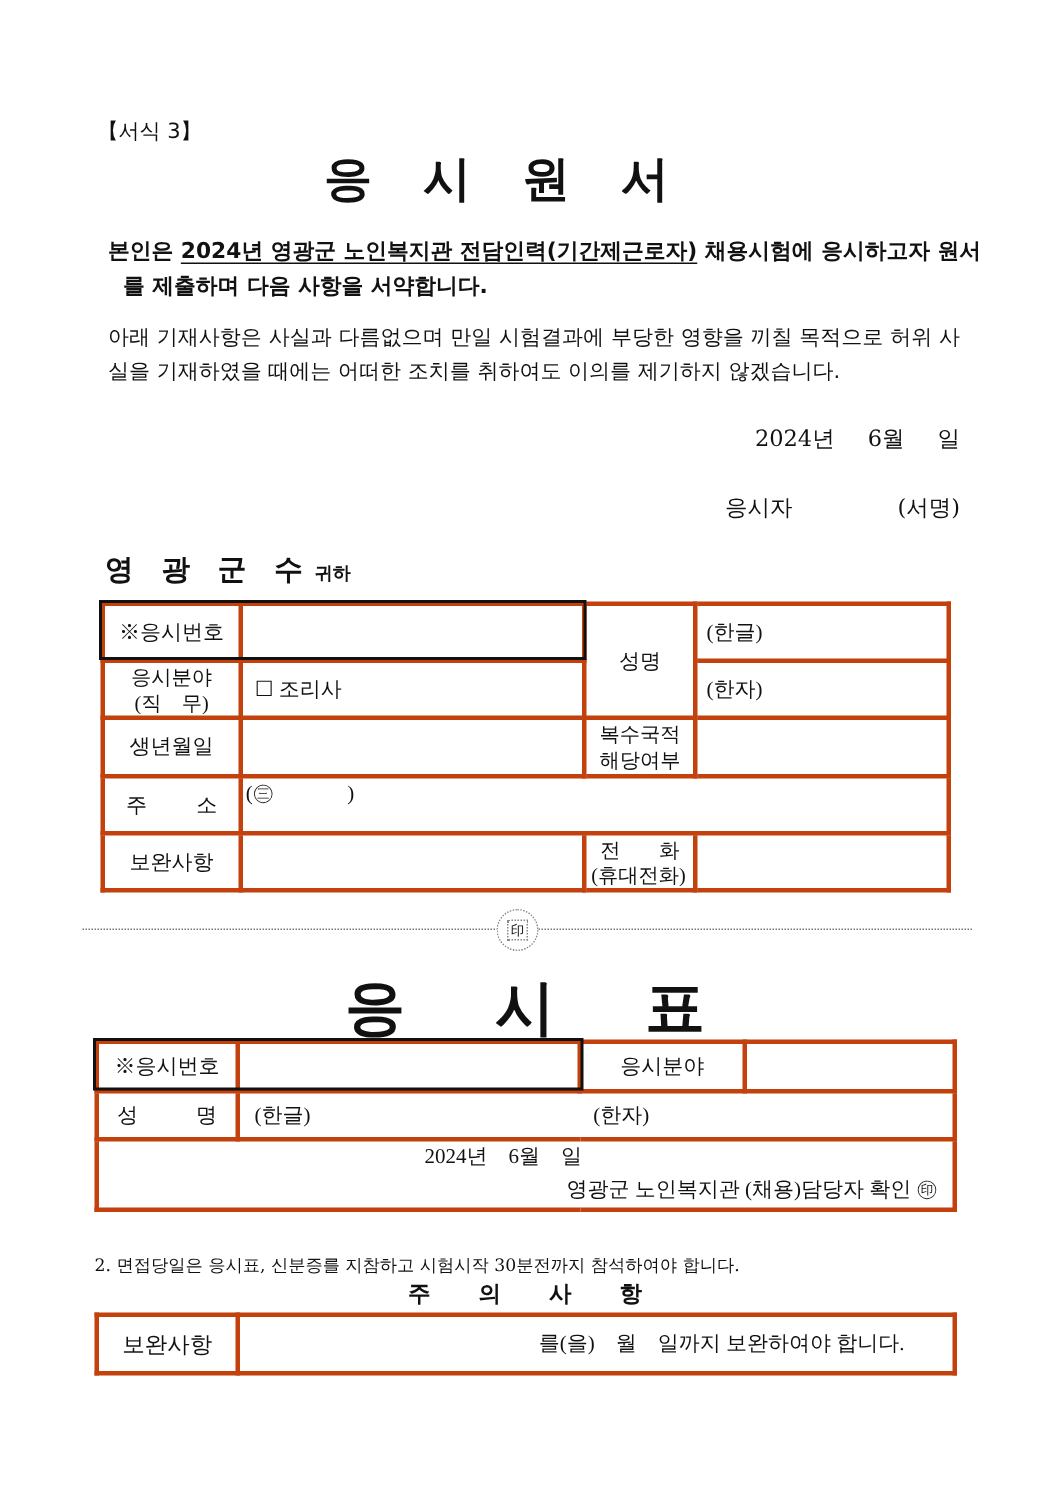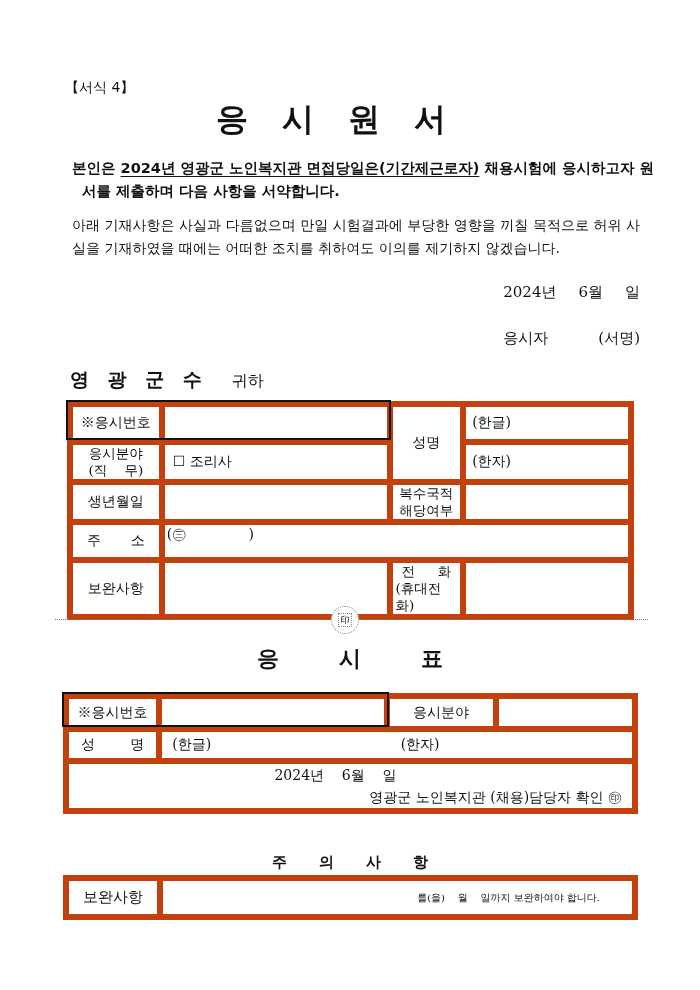--- a/index.html
+++ b/index.html
@@ -11,54 +11,54 @@
            font-family:"DejaVu Sans", sans-serif; letter-spacing:2px; }
   .title span { margin:0 16px; }
   .pledge { left:72px; width:575px; top:157px; font-size:14.5px; font-weight:bold; line-height:23px;
             font-family:"DejaVu Sans", sans-serif; text-indent:-10px; padding-left:10px; }
   .pledge u { text-underline-offset:3px; }
   .body-text { left:72px; width:568px; top:214px; font-size:14px; line-height:23px;
                font-family:"DejaVu Sans", sans-serif; text-align:justify; }
   .date-line { right:60px; top:283px; font-size:15px; }
   .date-line span { margin-left:22px; }
   .applicant { right:60px; top:329px; font-size:15px; }
-  .applicant .sig { margin-left:50px; }
+  .applicant .sig { margin-left:70px; }
   .addressee { left:70px; top:367px; font-size:19px; font-weight:bold; letter-spacing:6px; }
-  .addressee small { font-size:16px; font-weight:normal; letter-spacing:0; margin-left:24px; }
+  .addressee small { font-size:12px; font-weight:bold; letter-spacing:0; margin-left:2px; }
 
   table { border-collapse:collapse; position:absolute; font-size:14px; }
-  td { border:6px solid #c2410c; padding:0 6px; vertical-align:middle; }
+  td { border:3px solid #c2410c; padding:0 6px; vertical-align:middle;font-family:Liberation Serif, serif; }
   .c { text-align:center; }
   .bold-box { position:absolute; border:2px solid #111; pointer-events:none; }
   .lbl2 { line-height:17px; font-size:13.5px; }
   .spread { display:flex; justify-content:space-between; }
 
   .cut-line { left:55px; width:593px; top:619px; border-top:1px dotted #777; }
   .seal { left:331px; top:606px; width:26px; height:26px; border:1px dotted #888; border-radius:50%;
           background:#fff; font-size:11px; display:flex; align-items:center; justify-content:center; }
   .seal i { font-style:normal; border:1px dotted #888; width:12px; height:12px; display:flex;
             align-items:center; justify-content:center; font-size:9px; }
-  .title2 { left:0; width:700px; top:644px; text-align:center; font-size:22px; font-weight:bold;
+  .title2 { left:0; width:700px; top:644px; text-align:center; font-size:40px; font-weight:bold;
             font-family:"DejaVu Sans", sans-serif; }
   .title2 span { margin:0 30px; }
   .notice-title { left:0; width:700px; top:805px; text-align:center; font-size:15px; font-weight:bold;margin-top:48px; }
   .notice-title span { margin:0 16px; }
   .notices { left:63px; top:833px; font-size:11.5px; line-height:20px; }
 </style>
 </head>
 <body>
 
-<div class="abs form-label">【서식 4】</div>
+<div class="abs form-label">【서식 3】</div>
 
 <div class="abs title">
   <span>응</span><span>시</span><span>원</span><span>서</span>
 </div>
 
 <div class="abs pledge">
-  <span>본인은 </span><u>2024년 영광군 노인복지관 면접당일은(기간제근로자)</u><span> 채용시험에 응시하고자 원서를 제출하며 다음 사항을 서약합니다.</span>
+  <span>본인은 </span><u>2024년 영광군 노인복지관 전담인력(기간제근로자)</u><span> 채용시험에 응시하고자 원서를 제출하며 다음 사항을 서약합니다.</span>
 </div>
 
 <div class="abs body-text">아래 기재사항은 사실과 다름없으며 만일 시험결과에 부당한 영향을 끼칠 목적으로 허위 사실을 기재하였을 때에는 어떠한 조치를 취하여도 이의를 제기하지 않겠습니다.</div>
 
 <div class="abs date-line">
   <span style="margin-left:17px">2024년</span><span>6월</span><span>일</span>
 </div>
 
 <div class="abs applicant">
   <span>응시자</span><span class="sig">(서명)</span>
@@ -167,26 +167,27 @@
   </tr>
 </tbody>
   </table>
 <div class="bold-box" style="left:62px; top:692px; width:323px; height:31px;"></div>
 
 <div class="abs notice-title">
   <span>주</span><span>의</span><span>사</span><span>항</span>
 </div>
 
 <div class="abs notices">
+  <div>2. 면접당일은 응시표, 신분증를 지참하고 시험시작 30분전까지 참석하여야 합니다.</div>
 </div>
 
 <table style="left:63px; top:875px; width:575px;">
   <colgroup>
       <col style="width:94px">
       <col>
     </colgroup>
   <tbody>
       <tr style="height:39px">
     <td class="c" style="font-size:15px">보완사항</td>
-    <td style="text-align:right; padding-right:32px; font-size:10px; white-space:pre">를(을)    월    일까지 보완하여야 합니다.</td>
+    <td style="text-align:right; padding-right:32px; font-size:14px; white-space:pre">를(을)    월    일까지 보완하여야 합니다.</td>
   </tr>
 </tbody>
   </table>
 
 </body></html>

